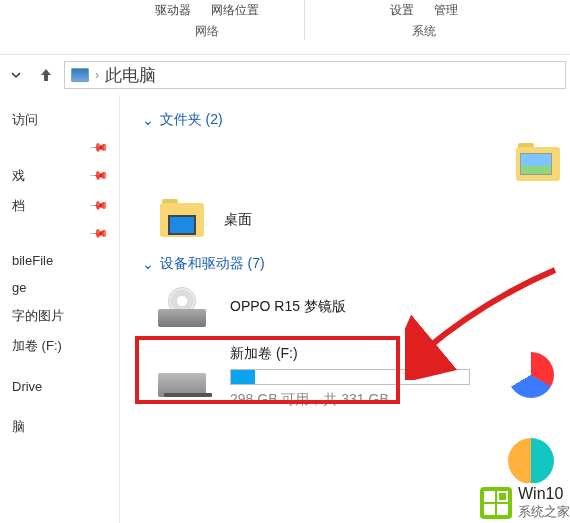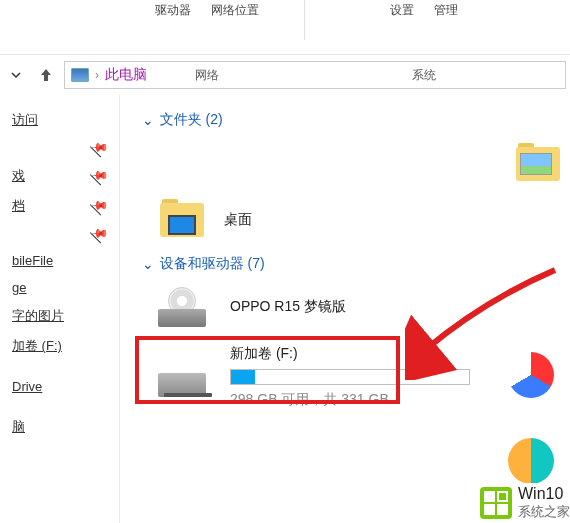--- a/index.html
+++ b/index.html
@@ -1,34 +1,34 @@
 <!DOCTYPE html>
 <html><head>
   <meta charset="utf-8">
   <style>
     * { margin: 0; padding: 0; box-sizing: border-box; font-family: "Microsoft YaHei", "Segoe UI", sans-serif; }
     body { width: 570px; height: 523px; overflow: hidden; background: #fff; position: relative; }
     
     .ribbon { height: 55px; border-bottom: 1px solid #e5e5e5; display: flex; }
     .ribbon-sep { width: 1px; height: 40px; background: #e0e0e0; margin: 0 10px; }
-    .ribbon-group { display: flex; flex-direction: column; align-items: center; font-size: 12px; color: #444; padding: 2px 5px; gap: 44px; }
+    .ribbon-group { display: flex; flex-direction: column; align-items: center; font-size: 12px; color: #444; padding: 2px 5px; }
     .ribbon-group-items { display: flex; gap: 20px; padding: 0 30px; }
     .ribbon-group-label { color: #555; font-size: 12px; margin-top: 4px; }
     
     .addr-row { height: 40px; display: flex; align-items: center; padding: 6px 4px; gap: 6px; }
     .history-btn { width: 24px; height: 24px; display: flex; align-items: center; justify-content: center; color: #333; }
     .up-btn { width: 24px; height: 24px; display: flex; align-items: center; justify-content: center; }
     .addr-bar { flex: 1; height: 28px; border: 1px solid #ccc; display: flex; align-items: center; gap: 6px; padding: 0 6px; }
     .pc-mini { width: 18px; height: 14px; background: linear-gradient(#3a77b7,#6aa8e6); border: 1px solid #7aa; border-radius: 1px; position: relative; }
     .crumb-sep { color: #888; font-size: 12px; }
-    .crumb-text { font-size: 14px; color: #a21caf; }
+    .crumb-text { font-size: 17px; color: #404040; }
     
     .main { display: flex; height: calc(100% - 95px); }
     .sidebar { width: 120px; border-right: 1px solid #e8e8e8; padding: 10px 4px; font-size: 13px; color: #333; }
-    .side-item { display: flex; align-items: center; justify-content: space-between; padding: 6px 8px; white-space: nowrap; text-decoration: underline; }
+    .side-item { display: flex; align-items: center; justify-content: space-between; padding: 6px 8px; white-space: nowrap; }
     .pin { color: #7a7a7a; font-size: 12px; transform: rotate(45deg); display: inline-block; }
     .side-item.trunc { overflow: hidden; text-overflow: clip; }
     
     .content { flex: 1; padding: 10px 8px; position: relative; }
     .group-header { display: flex; align-items: center; gap: 6px; color: #1a5fb4; font-size: 14px; margin: 6px 0 14px 14px; }
     .chev { color: #1a5fb4; font-size: 14px; }
     
     .folder-row { display: flex; gap: 130px; margin-left: 30px; margin-bottom: 14px; align-items: center; }
     .folder { display: flex; align-items: center; gap: 18px; }
     .folder-icon { width: 48px; height: 42px; position: relative; }

